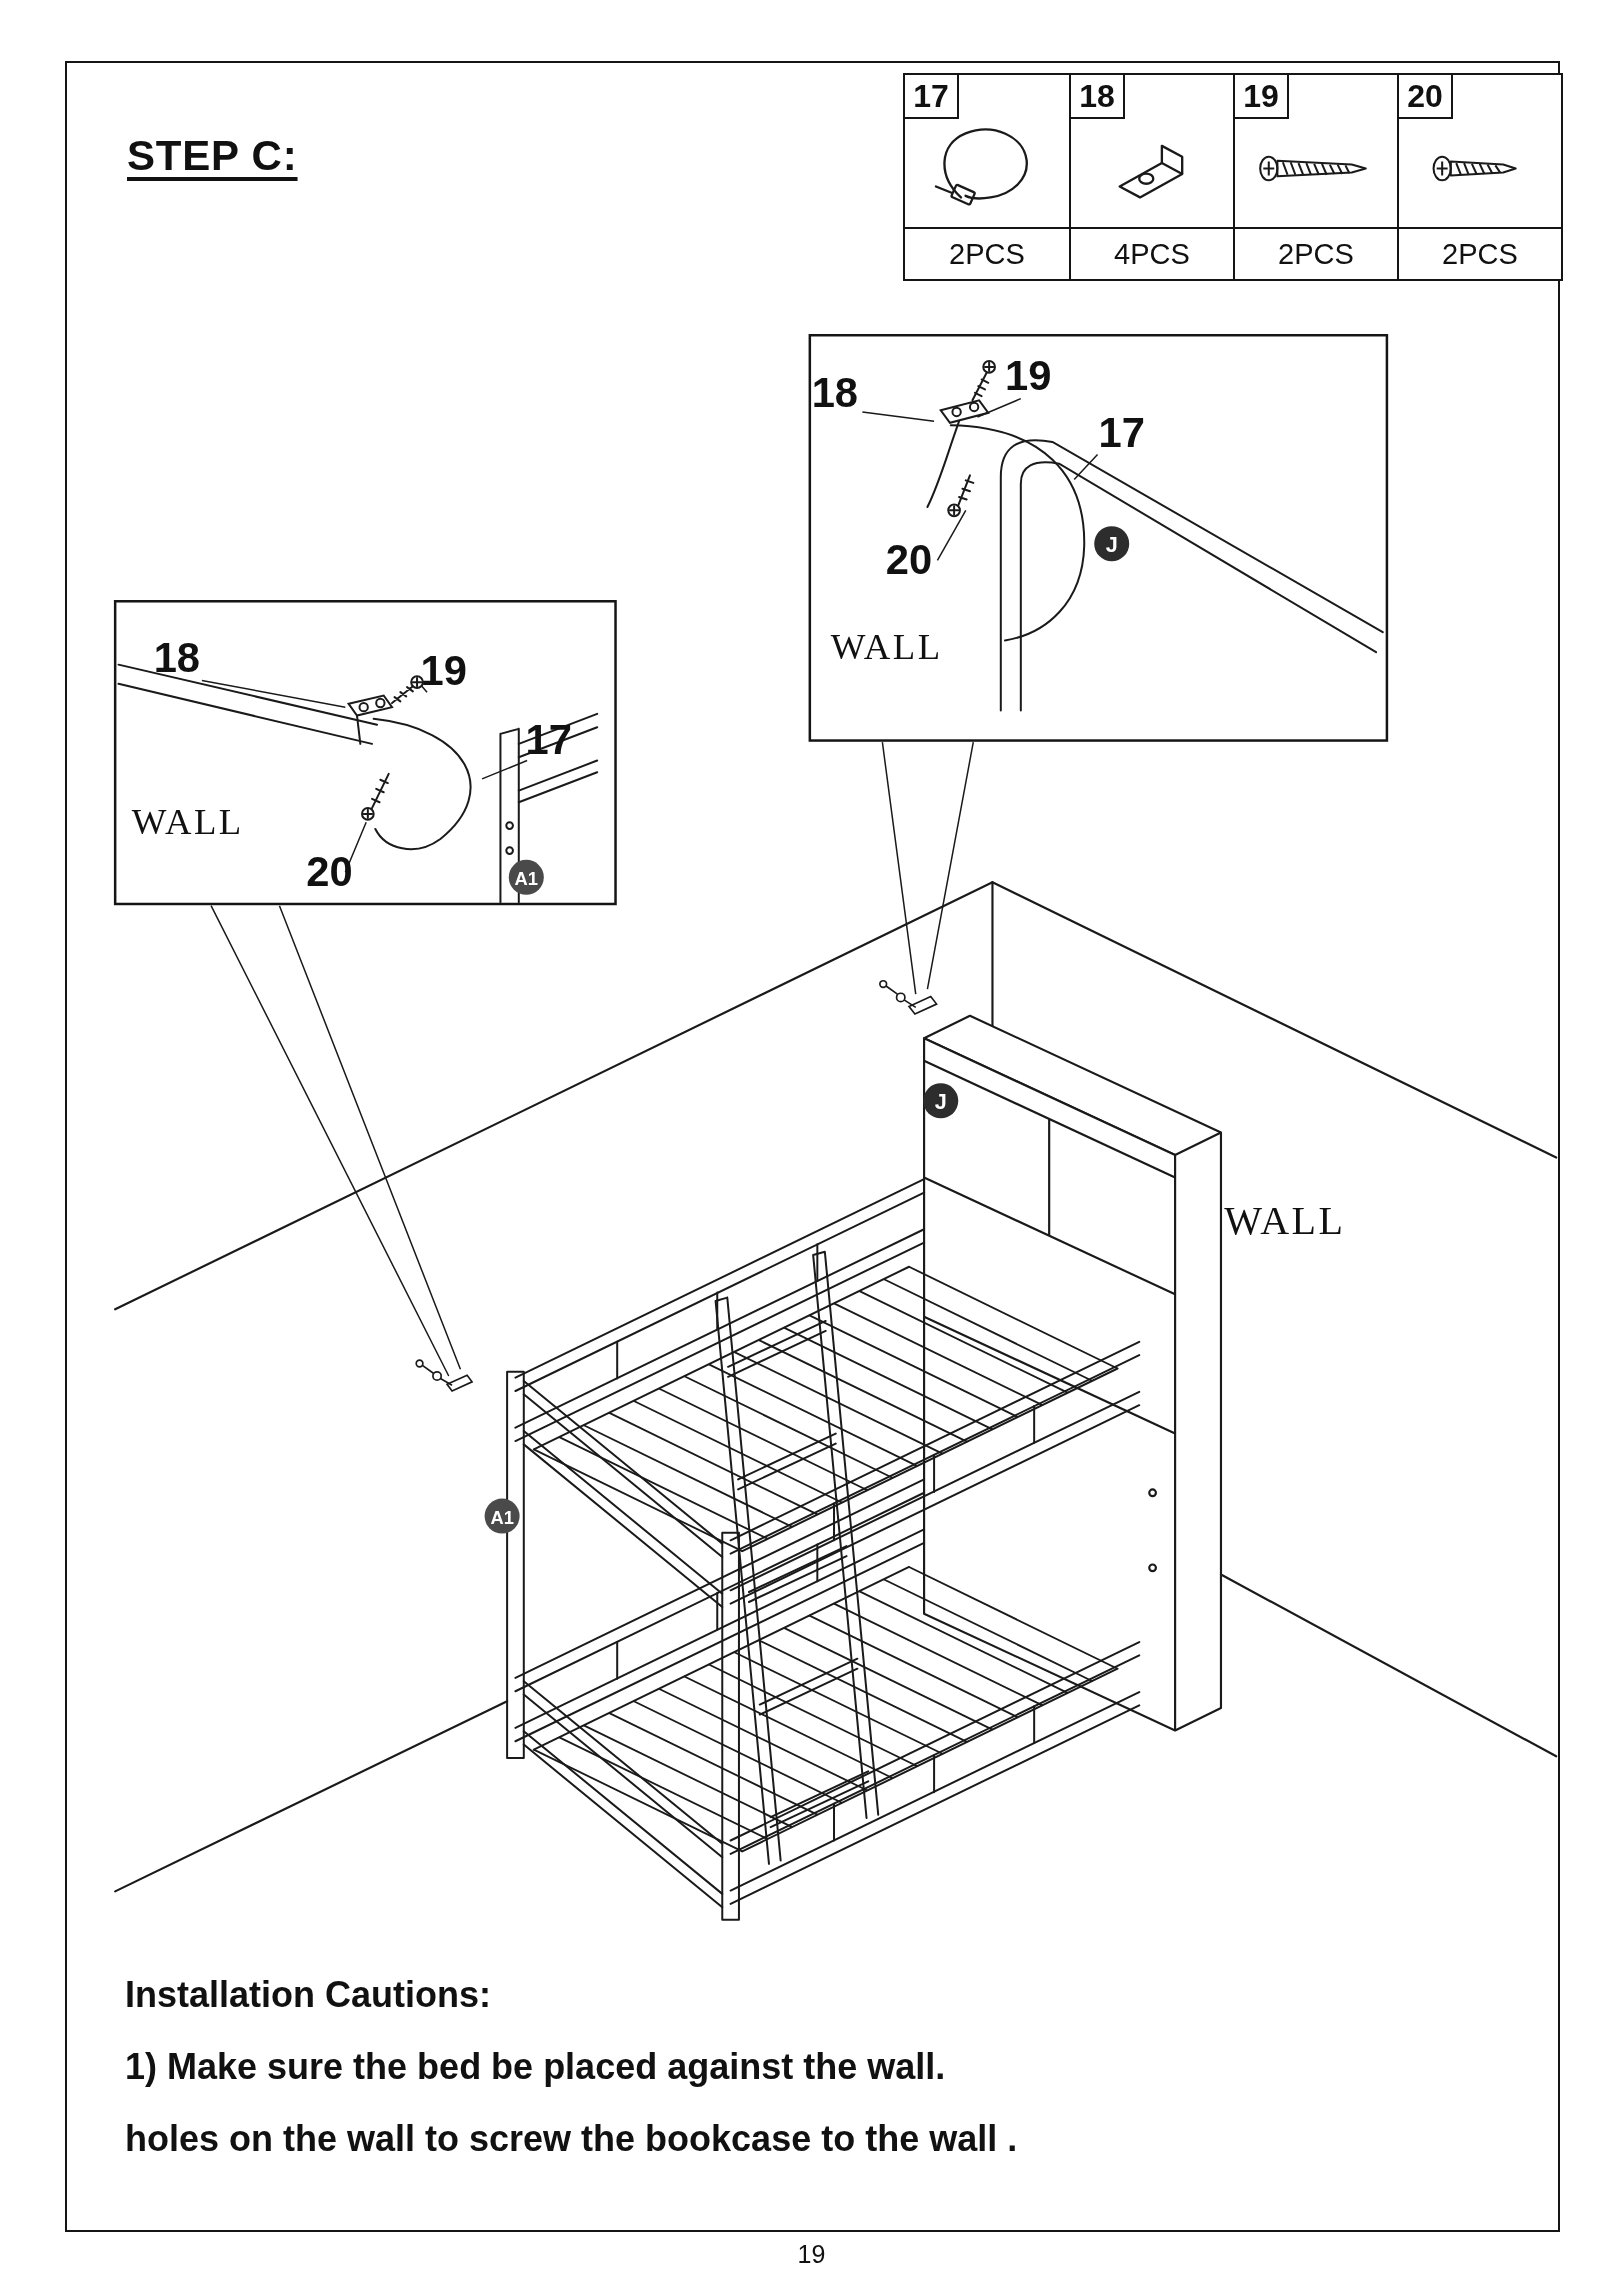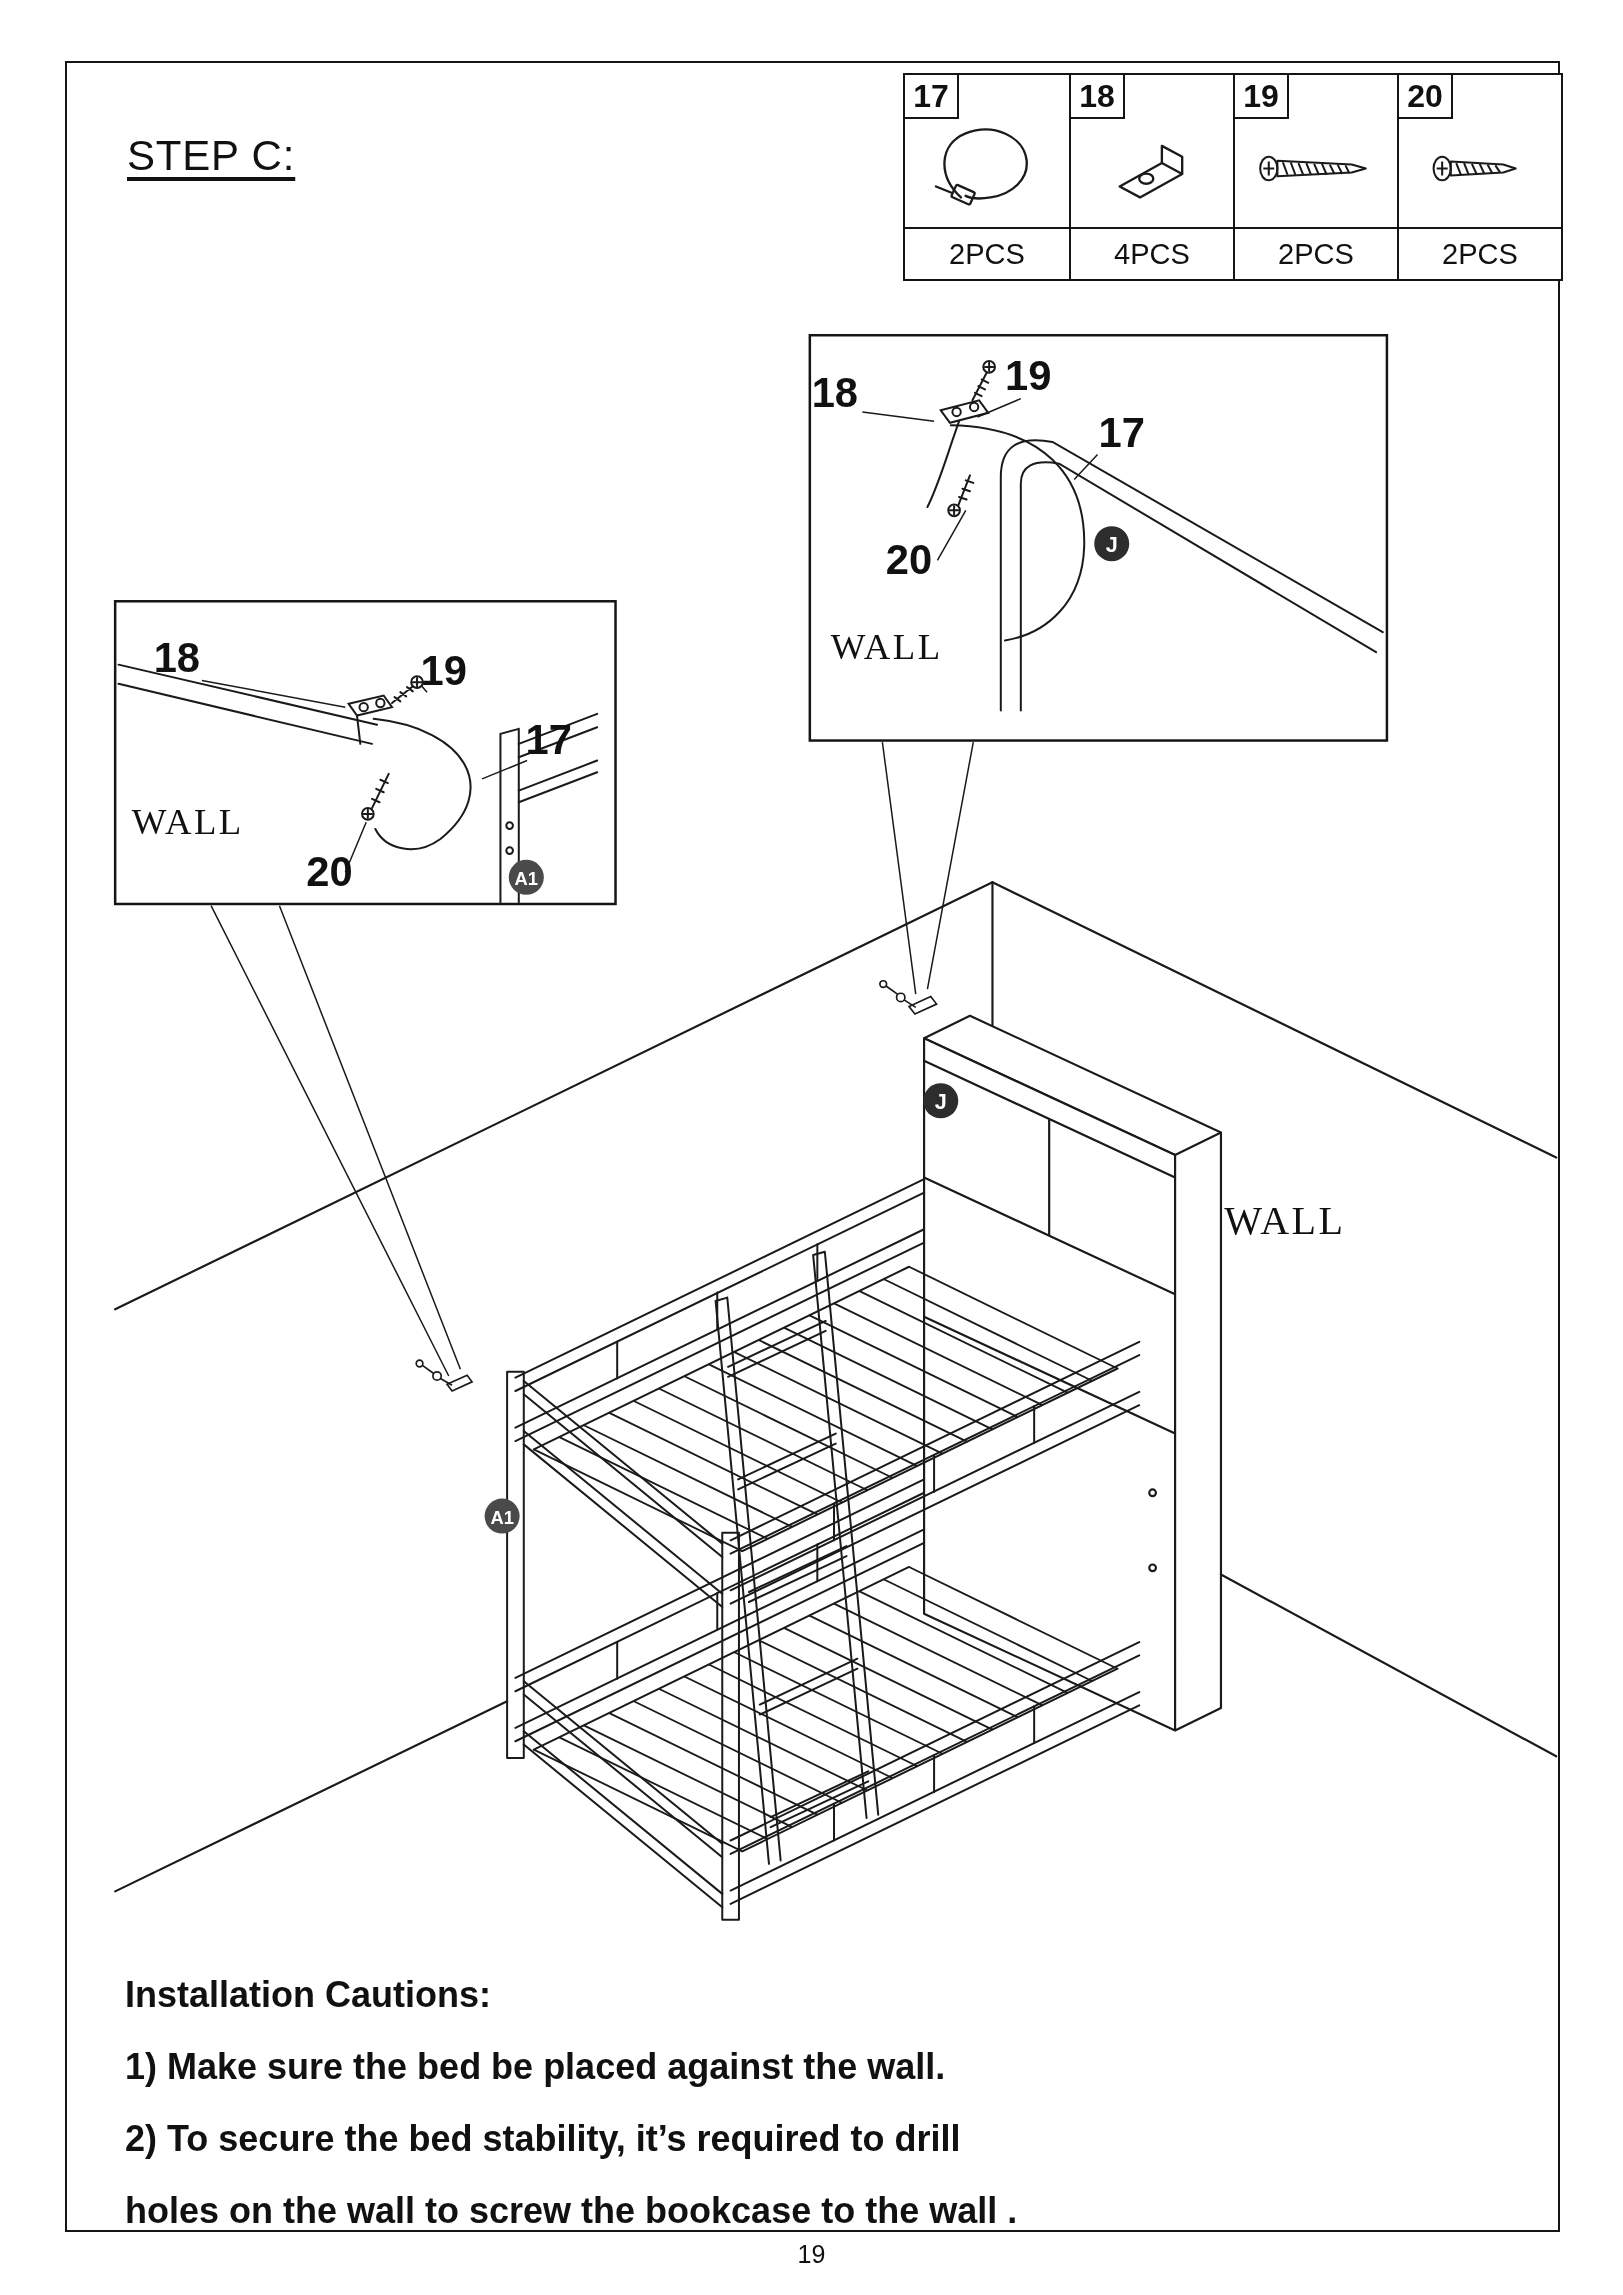--- a/index.html
+++ b/index.html
@@ -1,20 +1,20 @@
 <!DOCTYPE html>
 <html style="font-size:13.3px"><head>
 <meta charset="utf-8">
 <style>
   html,body{margin:0;padding:0;background:#fff;}
   .page{position:relative;width:1623px;height:2295px;background:#fff;
         font-family:"Liberation Sans",sans-serif;color:#111;overflow:hidden;}
   .page-frame{position:absolute;left:65px;top:61px;width:1491px;height:2167px;
         border:2.5px solid #151515;}
-  .step-title{position:absolute;left:127px;top:132px;font-size:42px;font-weight:400;
+  .step-title{position:absolute;left:127px;top:132px;font-size:42px;font-weight:700;
         letter-spacing:0.8px;text-decoration:underline;text-underline-offset:6.7px;}
   
   .parts-table{position:absolute;left:903px;top:73px;width:656px;height:204px;
         display:grid;grid-template-columns:repeat(4,1fr);border:2.5px solid #151515;background:#fff;}
   .pt-col{position:relative;display:flex;flex-direction:column;border-left:2.5px solid #151515;}
   .pt-col:first-child{border-left:none;}
   .pt-badge{position:absolute;top:0;left:0;width:52px;height:42px;
         border-right:2.5px solid #151515;border-bottom:2.5px solid #151515;background:#fff;
         display:flex;align-items:center;justify-content:center;
         font-size:32px;font-weight:700;}
@@ -226,19 +226,18 @@
     <text x="1468" y="1480" class="serif" font-size="48" fill="#111">WALL</text>
     <circle cx="1128" cy="1320" r="21" fill="#2d2d2d"></circle>
     <text x="1128" y="1330" text-anchor="middle" font-size="26" font-weight="700" fill="#fff">J</text>
     <circle cx="602" cy="1818" r="21" fill="#4a4a4a"></circle>
     <text x="602" y="1827" text-anchor="middle" font-size="22" font-weight="700" fill="#fff">A1</text>
   </svg>
 
   <div class="cautions">
     <div>Installation Cautions:</div>
     <div>1) Make sure the bed be placed against the wall.</div>
-    <div>2) To secure the bed stability, it’s required to drill</div>
     <div>holes on the wall to screw the bookcase to the wall .</div>
   </div>
 
   <div class="page-number">19</div>
 </div>
 
 
 </body></html>

